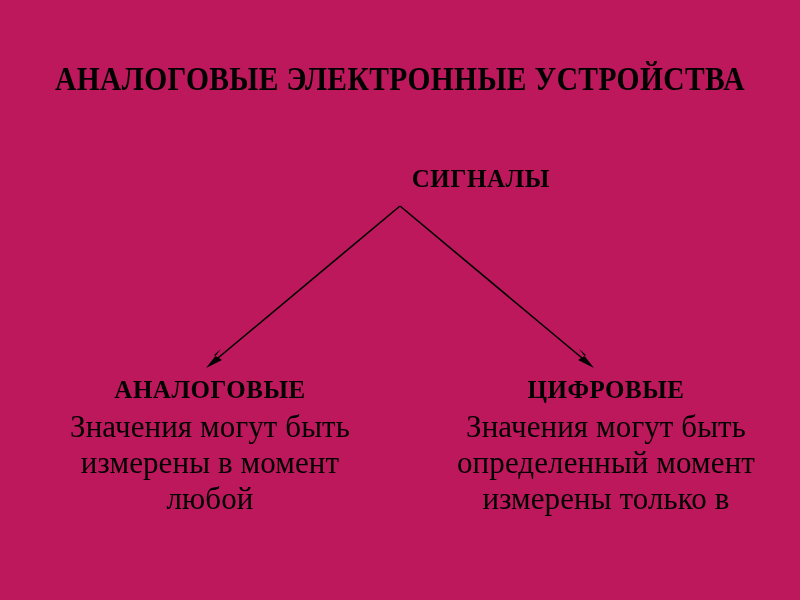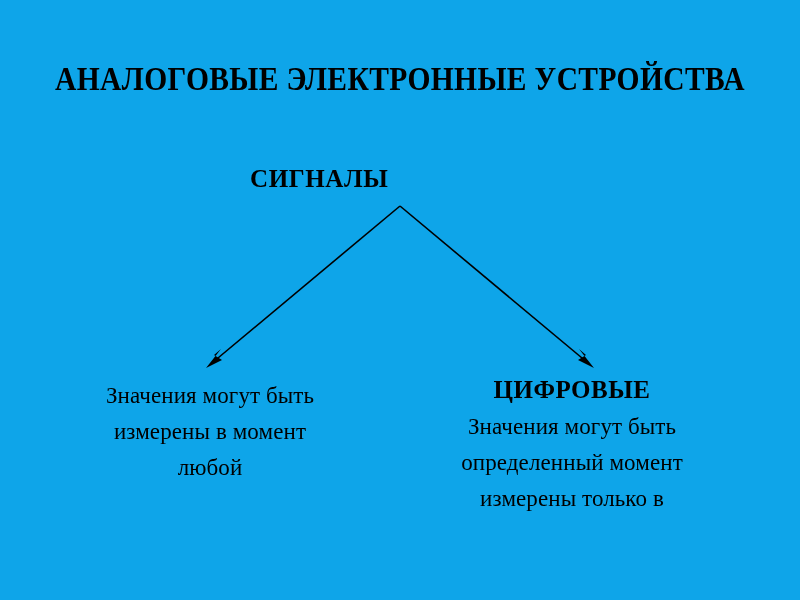--- a/index.html
+++ b/index.html
@@ -15,21 +15,21 @@
     font-family: "Liberation Serif", "DejaVu Serif", serif;
     color: #000000;
     position: relative;
   }
   #slide {
     position: absolute;
     left: 0;
     top: 0;
     width: 800px;
     height: 600px;
-    background: #0ea5e9;
+    background: #be185d;
   }
 
   
   .slide-title {
     position: absolute;
     left: 0;
     top: 38px;
     width: 800px;
     text-align: center;
     font-family: "Liberation Serif", "DejaVu Serif", serif;
@@ -42,21 +42,21 @@
     white-space: nowrap;
     color: #000000;
   }
 
   
   .root-node {
     position: absolute;
     left: 250px;
     top: 164px;
     width: 300px;
-    text-align: left;
+    text-align: right;
     font-family: "Liberation Serif", "DejaVu Serif", serif;
     font-weight: bold;
     font-size: 25px;
     line-height: 30px;
     letter-spacing: 0.6px;
     white-space: nowrap;
   }
 
   
   #connectors {
@@ -72,36 +72,36 @@
   .branch {
     position: absolute;
     text-align: center;
   }
   .branch-left {
     left: 60px;
     top: 374px;
     width: 300px;
   }
   .branch-right {
-    left: 422px;
+    left: 456px;
     top: 374px;
     width: 300px;
   }
   .branch-heading {
     font-family: "Liberation Serif", "DejaVu Serif", serif;
     font-weight: bold;
     font-size: 25px;
     line-height: 31px;
     letter-spacing: 0.5px;
     white-space: nowrap;
   }
   .branch-body {
     font-family: "Liberation Serif", "DejaVu Serif", serif;
     font-weight: normal;
-    font-size: 23px;
+    font-size: 31px;
     line-height: 36px;
     letter-spacing: 0.1px;
     margin-top: 4px;
   }
   .branch-body .line {
     display: block;
     white-space: nowrap;
   }
 </style>
 </head>
@@ -116,20 +116,21 @@
   <svg id="connectors" viewBox="0 0 800 600" width="800" height="600" xmlns="http://www.w3.org/2000/svg">
     <g fill="none" stroke="#000000" stroke-width="1.6" stroke-linecap="butt">
       <line x1="400" y1="206" x2="212" y2="363"></line>
       <line x1="400" y1="206" x2="588" y2="363"></line>
     </g>
     <polygon fill="#000000" stroke="none" points="206,368 222,360 214,355 221,349"></polygon>
     <polygon fill="#000000" stroke="none" points="594,368 578,360 586,355 579,349"></polygon>
   </svg>
 
   <div class="branch branch-left">
+    <div class="branch-heading">АНАЛОГОВЫЕ</div>
     <div class="branch-body">
       <span class="line">Значения могут быть</span>
       <span class="line">измерены в момент</span>
       <span class="line">любой</span>
     </div>
   </div>
 
   <div class="branch branch-right">
     <div class="branch-heading">ЦИФРОВЫЕ</div>
     <div class="branch-body">

